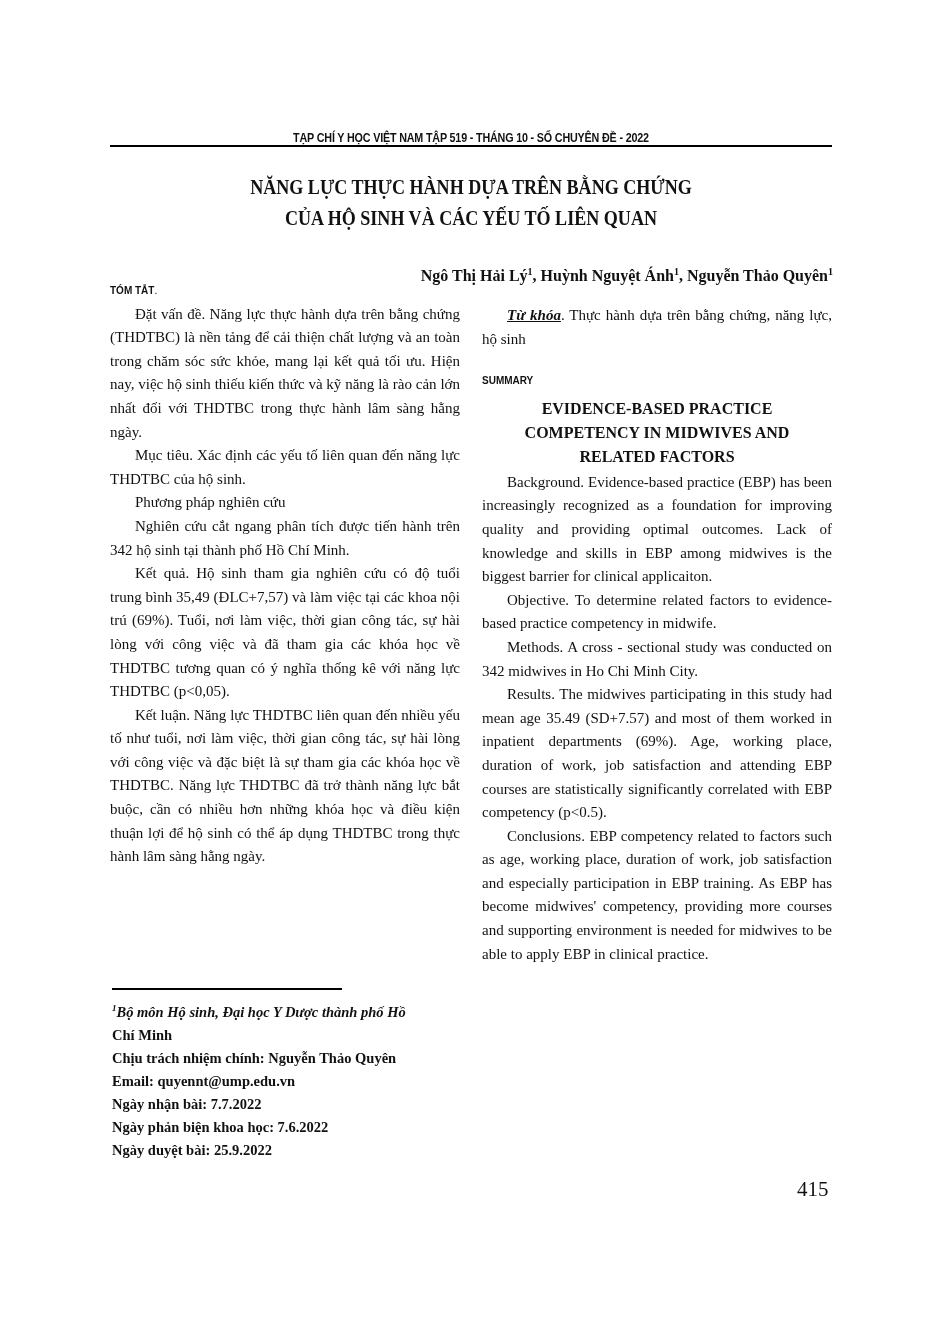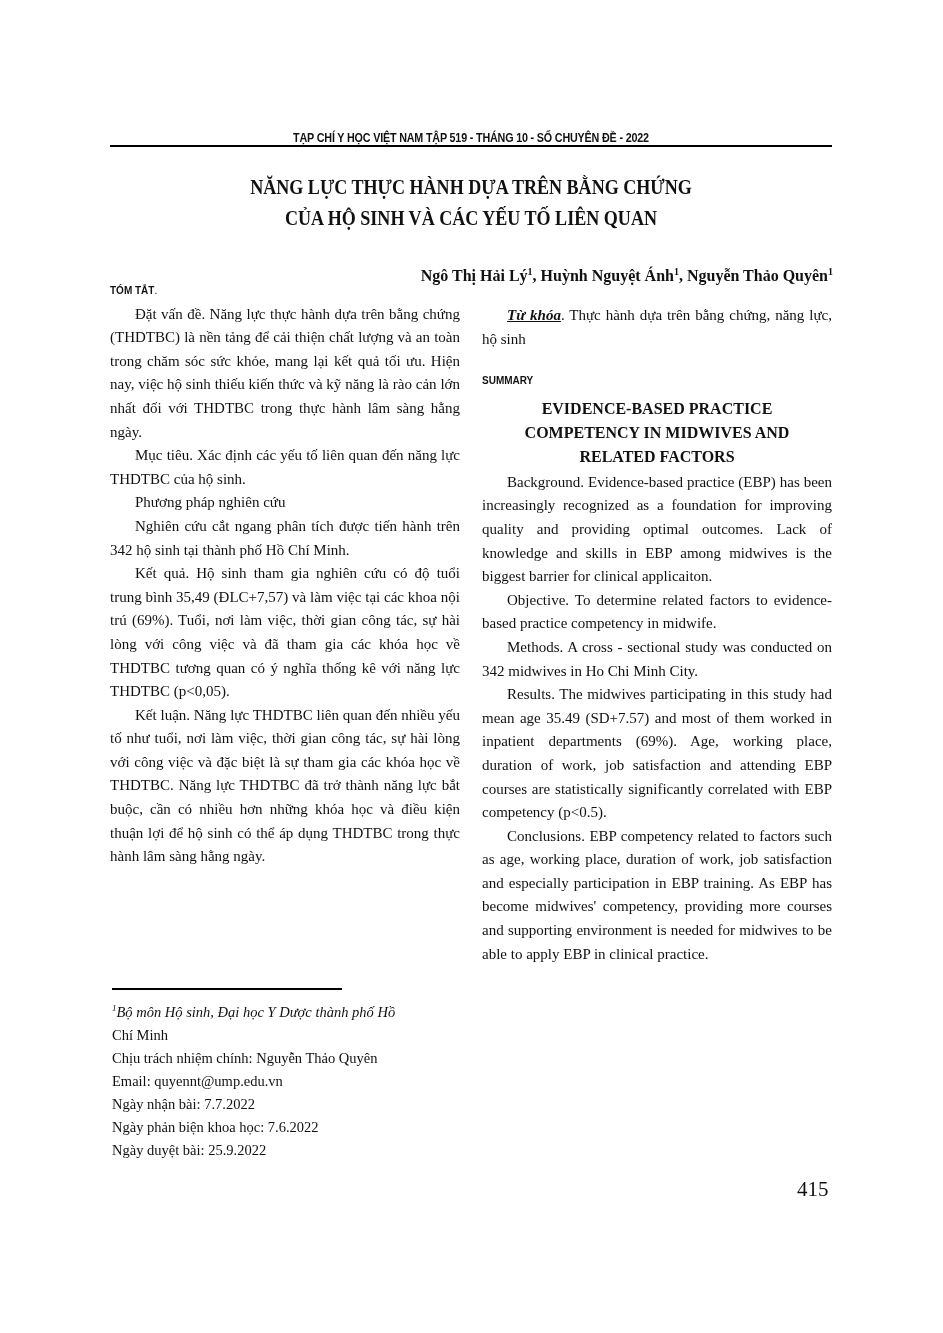--- a/index.html
+++ b/index.html
@@ -29,21 +29,21 @@
     .col p { margin: 0; }
     .indent { text-indent: 25px; }
     .sec-head { font-family: "Liberation Sans", sans-serif; font-weight: bold; font-size: 10px; margin: 0; }
     .bold { font-weight: normal; }
     .bi { font-weight: bold; font-style: italic; text-decoration: underline; }
     .spacer { height: 6px; }
 
     .en-title { text-align: center; font-weight: bold; font-size: 16px; line-height: 24px; margin: 4px 0 2px 0; }
 
     .fn-rule { position: absolute; left: 112px; top: 988px; width: 230px; height: 2px; background: #000; }
-    .footnotes { position: absolute; left: 112px; top: 997px; width: 360px; font-family: "Liberation Serif", serif; font-size: 14.5px; line-height: 23px; }
+    .footnotes { position: absolute; left: 112px; top: 997px; width: 360px; font-family: "Liberation Serif", serif; font-size: 14.5px; line-height: 23px; font-weight: bold; }
     .footnotes p { margin: 0; }
     .fn-aff { font-style: italic; }
     .fn-aff sup { font-size: 9px; font-style: italic; }
 
     .page-num { position: absolute; left: 797px; top: 1177px; font-family: "Liberation Serif", serif; font-size: 21px; }
   </style>
 </head>
 <body>
 
 <div class="running-header">TẠP CHÍ Y HỌC VIỆT NAM TẬP 519 - THÁNG 10 - SỐ CHUYÊN ĐỀ - 2022</div>

